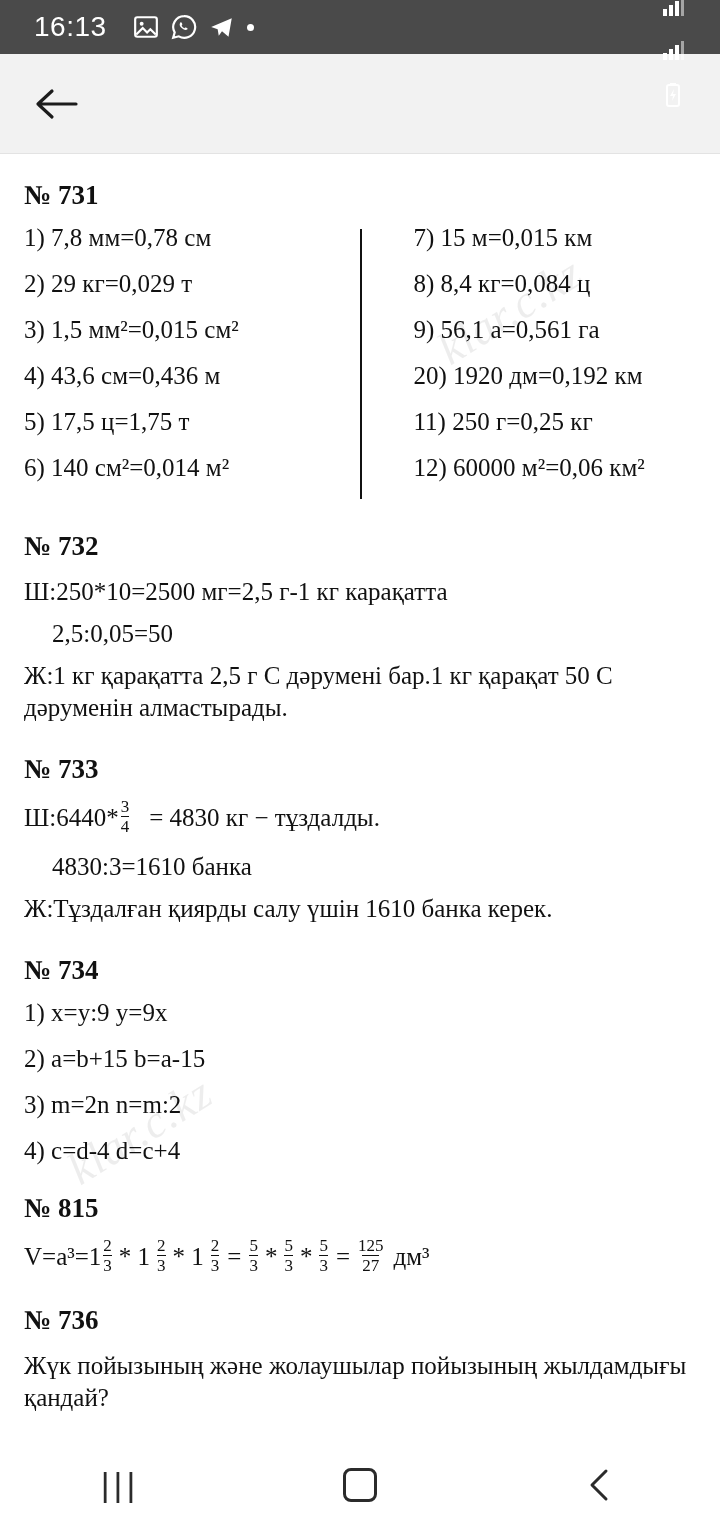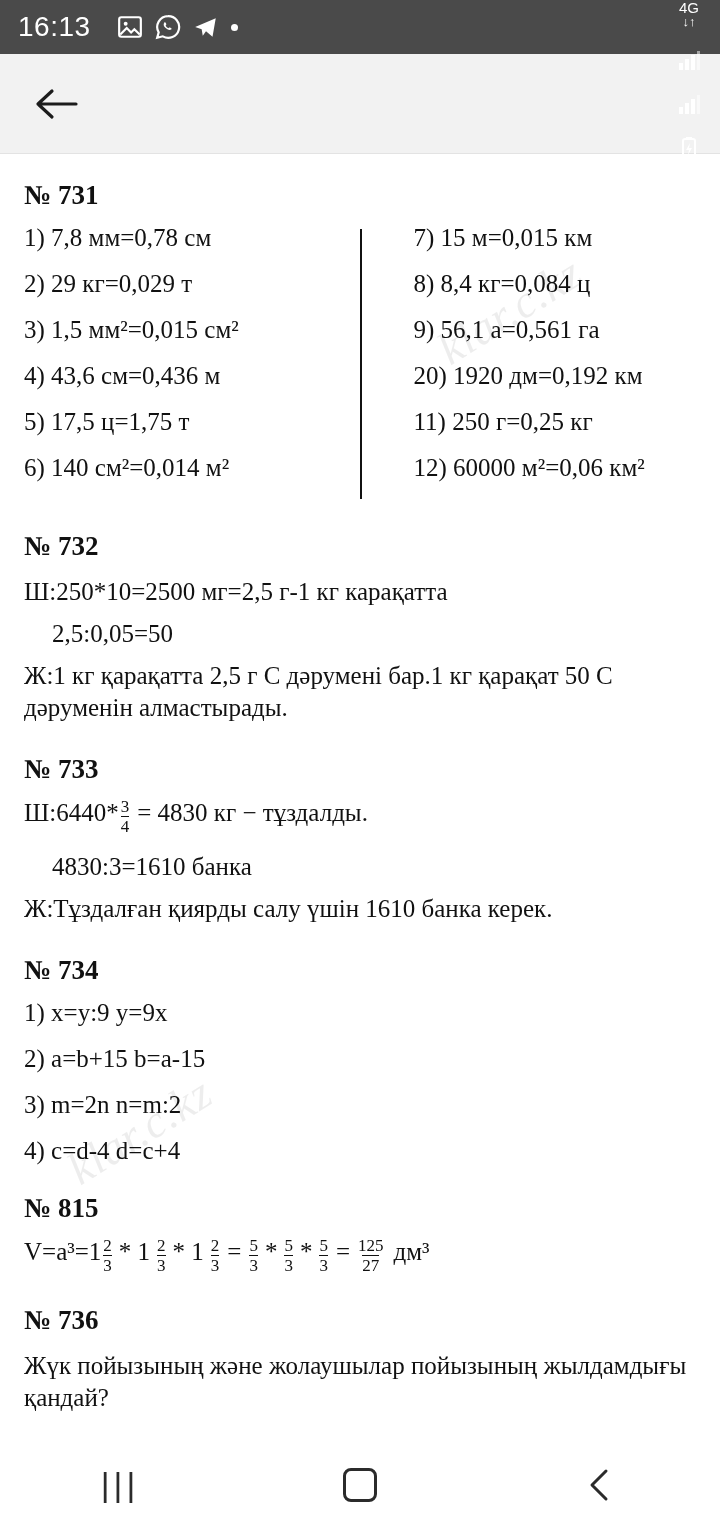--- a/index.html
+++ b/index.html
@@ -15,21 +15,22 @@
     overflow: hidden;
     background: #ffffff;
   }
 
   
   .status-bar {
     height: 54px;
     background: #4a4a4a;
     color: #ffffff;
     display: flex;
-    padding: 0 18px;
+    align-items: center;
+    padding: 0 34px;
     font-size: 27px;
   }
   .status-clock {
     font-size: 28px;
     letter-spacing: 0.5px;
     margin-right: 14px;
   }
   .status-left-icons {
     display: flex;
     align-items: center;
@@ -145,20 +146,21 @@
     line-height: 1.05;
     margin: 0 2px;
     position: relative;
     top: -1px;
   }
   .frac .den { border-top: 1.5px solid #111; padding-top: 1px; }
 
   .eq-line {
     font-size: 25px;
     display: flex;
+    align-items: center;
     flex-wrap: wrap;
     line-height: 1.1;
   }
 
   
   .nav-bar {
     position: absolute;
     bottom: 0; left: 0;
     width: 720px; height: 72px;
     background: #ffffff;
@@ -285,21 +287,21 @@
     </div>
 
     <div class="block">
       <h2 class="num-head">№ 733</h2>
       <div class="eq-line">
         <span>Ш:6440*</span>
         <span class="frac">
           <span class="num">3</span>
           <span class="den">4</span>
         </span>
-        <span style="margin-left:6px;">= 4830 кг − тұздалды.</span>
+        <span style="margin-left:18px;">= 4830 кг − тұздалды.</span>
       </div>
       <div class="para indent" style="margin-top:14px;">4830:3=1610 банка</div>
       <div class="para">Ж:Тұздалған қиярды салу үшін 1610 банка керек.</div>
     </div>
 
     <div class="block">
       <h2 class="num-head">№ 734</h2>
       <div class="line">1) x=y:9     y=9x</div>
       <div class="line">2) a=b+15    b=a-15</div>
       <div class="line">3) m=2n   n=m:2</div>

